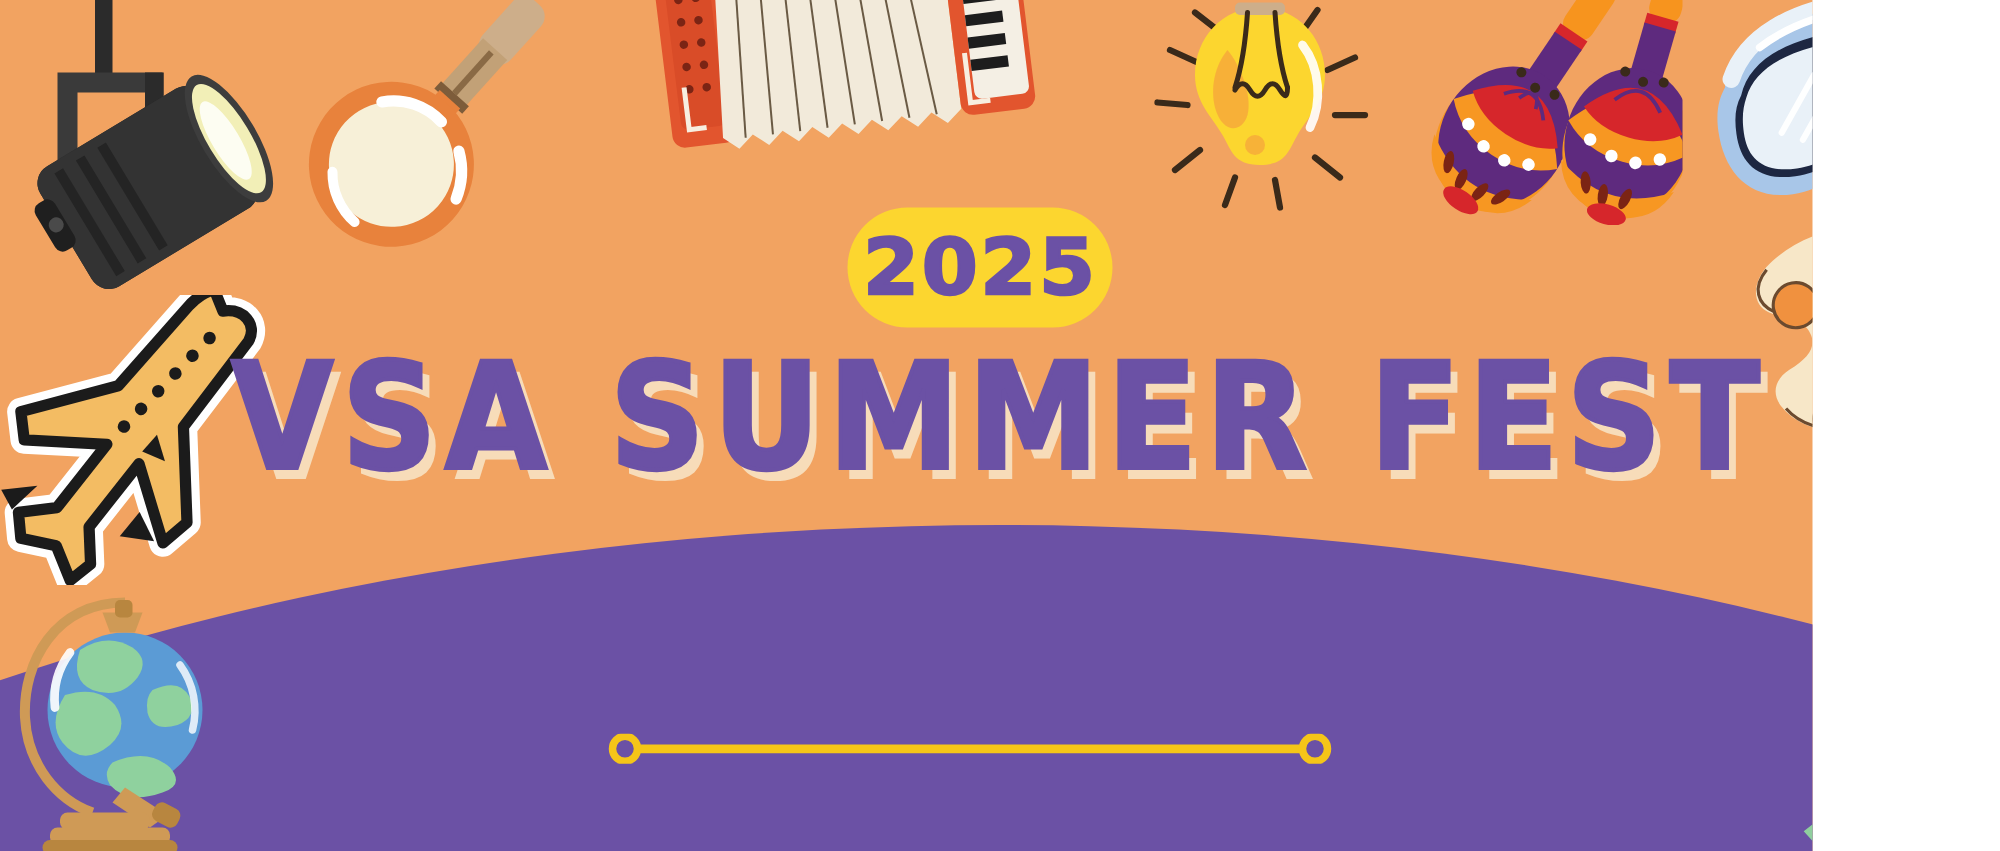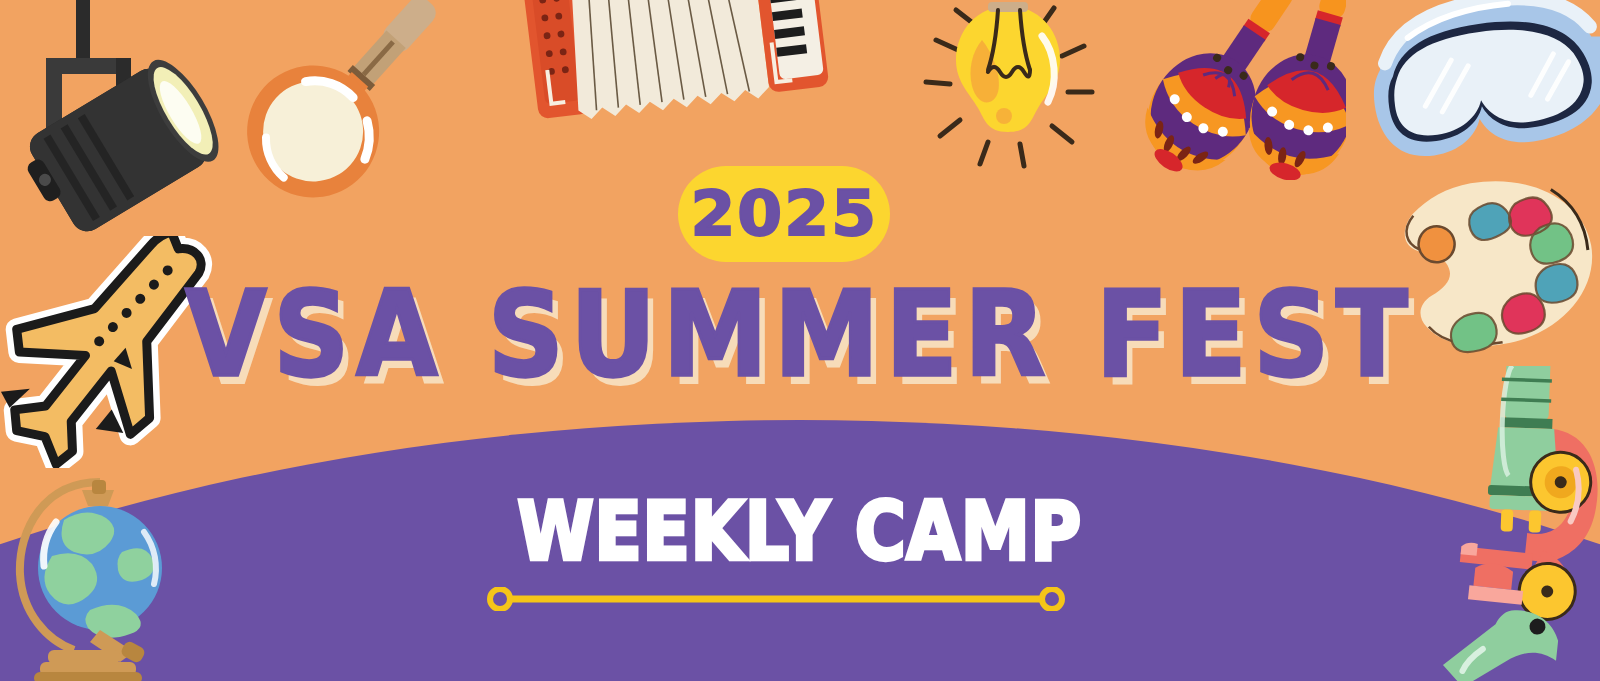--- a/index.html
+++ b/index.html
@@ -3,24 +3,25 @@
 <meta charset="utf-8">
 <title>VSA Summer Fest 2025 Weekly Camp Banner</title>
 <style>
   html,body{margin:0;padding:0;}
   body{
     font-family:"Liberation Sans", sans-serif;
     background:#ffffff;
   }
   #banner{
     position:relative;
-    width:1600px;
+    width:1412px;
     height:681px;
     overflow:hidden;
     background:#f2a361;
+    padding-left:38px;
   }
   .layer{position:absolute;top:0;left:0;width:1600px;height:681px;}
   svg.layer{display:block;}
 
   
   .arc-wrap{z-index:2;}
 
   
   .deco{position:absolute;z-index:3;pointer-events:none;}
   .deco.front{z-index:6;}
@@ -422,23 +423,20 @@
       <path d="M140 150 q10 -26 0 -52" stroke="#f9c9c2" stroke-width="6" fill="none" stroke-linecap="round"></path>
     </g>
   </svg>
 
   <div id="year-badge">
     <span class="year-text">2025</span>
   </div>
 
   <div id="main-title">VSA SUMMER FEST</div>
 
-  <div id="subtitle-block">
-    <span id="subtitle">WEEKLY CAMP</span>
-  </div>
 
   <svg id="divider" viewBox="0 0 580 24" aria-hidden="true">
     <line x1="14" y1="12" x2="566" y2="12" stroke="#f5c518" stroke-width="7" stroke-linecap="round"></line>
     <circle cx="14" cy="12" r="10" fill="#6b51a5" stroke="#f5c518" stroke-width="6"></circle>
     <circle cx="566" cy="12" r="10" fill="#6b51a5" stroke="#f5c518" stroke-width="6"></circle>
   </svg>
 
 </div>
 
 </body></html>

